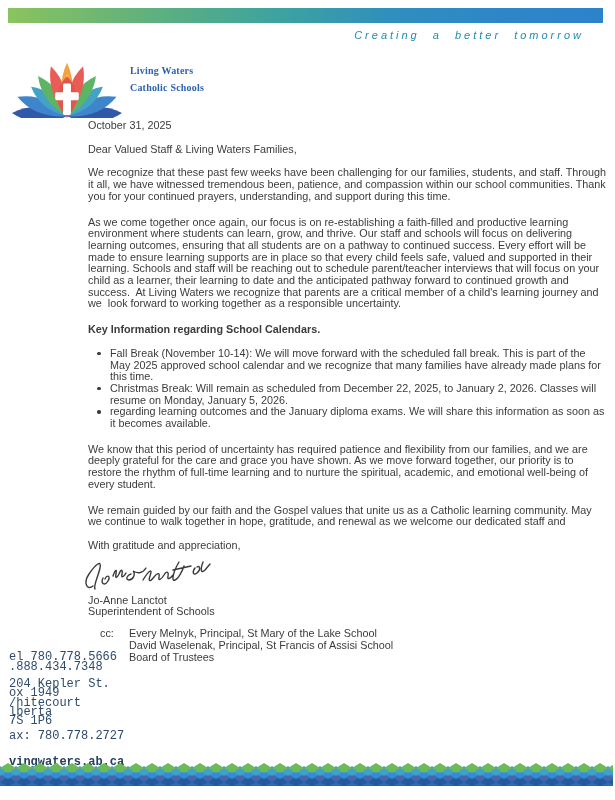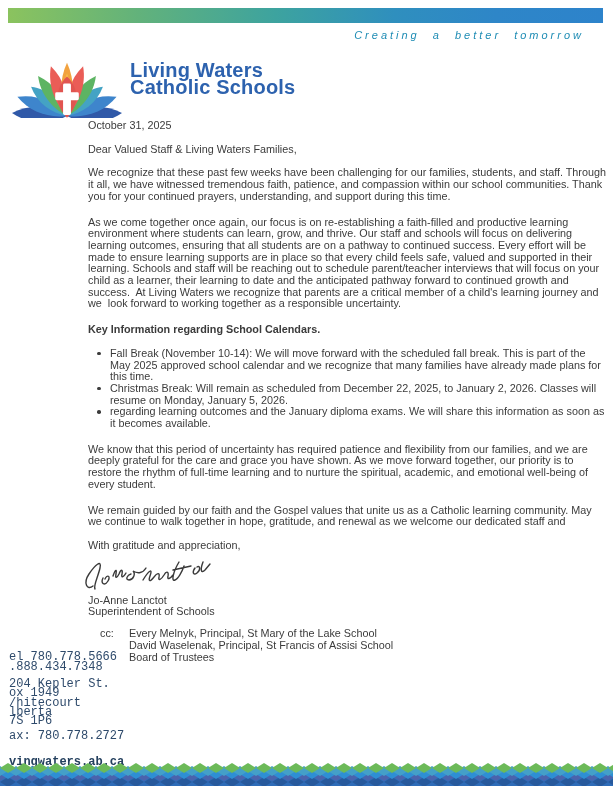--- a/index.html
+++ b/index.html
@@ -5,22 +5,22 @@
   html,body{margin:0;padding:0;background:#ffffff;}
   .page{position:relative;width:615px;height:800px;background:#ffffff;overflow:hidden;
         font-family:"Liberation Sans",sans-serif;color:#3b3b3b;}
 
   
   .topbar{position:absolute;left:8px;top:8px;width:595px;height:15px;
           background:linear-gradient(90deg,#8bc35e 0%,#62b27b 22%,#3da39f 45%,#2f8fbe 65%,#2e86c8 82%,#2d83cb 100%);}
   .tagline{position:absolute;top:29px;right:31px;font-size:11px;font-style:italic;
            letter-spacing:3px;word-spacing:7px;color:#1e8cb4;white-space:pre;}
   .logo-mark{position:absolute;left:8px;top:41px;}
-  .logo-text{position:absolute;left:130px;top:62px;font-size:20px;line-height:17px;
-             font-weight:bold;color:#2d62ae;letter-spacing:0.2px;}
+  .logo-text{position:absolute;left:130px;top:62px;font-size:10px;line-height:17px;
+             font-weight:bold;color:#2d62ae;letter-spacing:0.2px;font-family:Liberation Serif, serif;}
 
   
   .letter{position:absolute;left:88px;top:120px;width:516px;
           font-size:10.8px;line-height:11.7px;color:#3b3b3b;}
   .letter .ln{white-space:pre;}
   .blk{margin:0 0 14px 0;}
   .blk-sm{margin:0 0 12px 0;}
   .heading{font-weight:bold;margin:0 0 12px 0;}
   .bullets{margin:0 0 14px 0;}
   .bullet-item{position:relative;padding-left:22px;}
@@ -77,21 +77,21 @@
     <div>Living Waters</div>
     <div>Catholic Schools</div>
   </div>
 
   <div class="letter">
     <div class="blk-sm">October 31, 2025</div>
     <div class="blk-sm">Dear Valued Staff &amp; Living Waters Families,</div>
 
     <div class="blk">
         <div class="ln">We recognize that these past few weeks have been challenging for our families, students, and staff. Through</div>
-        <div class="ln">it all, we have witnessed tremendous faith, patience, and compassion within our school communities. Thank</div>
+        <div class="ln">it all, we have witnessed tremendous been, patience, and compassion within our school communities. Thank</div>
         <div class="ln">you for your continued prayers, understanding, and support during this time.</div>
       </div>
     <div class="blk">
         <div class="ln">As we come together once again, our focus is on re-establishing a faith-filled and productive learning</div>
         <div class="ln">environment where students can learn, grow, and thrive. Our staff and schools will focus on delivering</div>
         <div class="ln">learning outcomes, ensuring that all students are on a pathway to continued success. Every effort will be</div>
         <div class="ln">made to ensure learning supports are in place so that every child feels safe, valued and supported in their</div>
         <div class="ln">learning. Schools and staff will be reaching out to schedule parent/teacher interviews that will focus on your</div>
         <div class="ln">child as a learner, their learning to date and the anticipated pathway forward to continued growth and</div>
         <div class="ln">success.  At Living Waters we recognize that parents are a critical member of a child's learning journey and</div>

